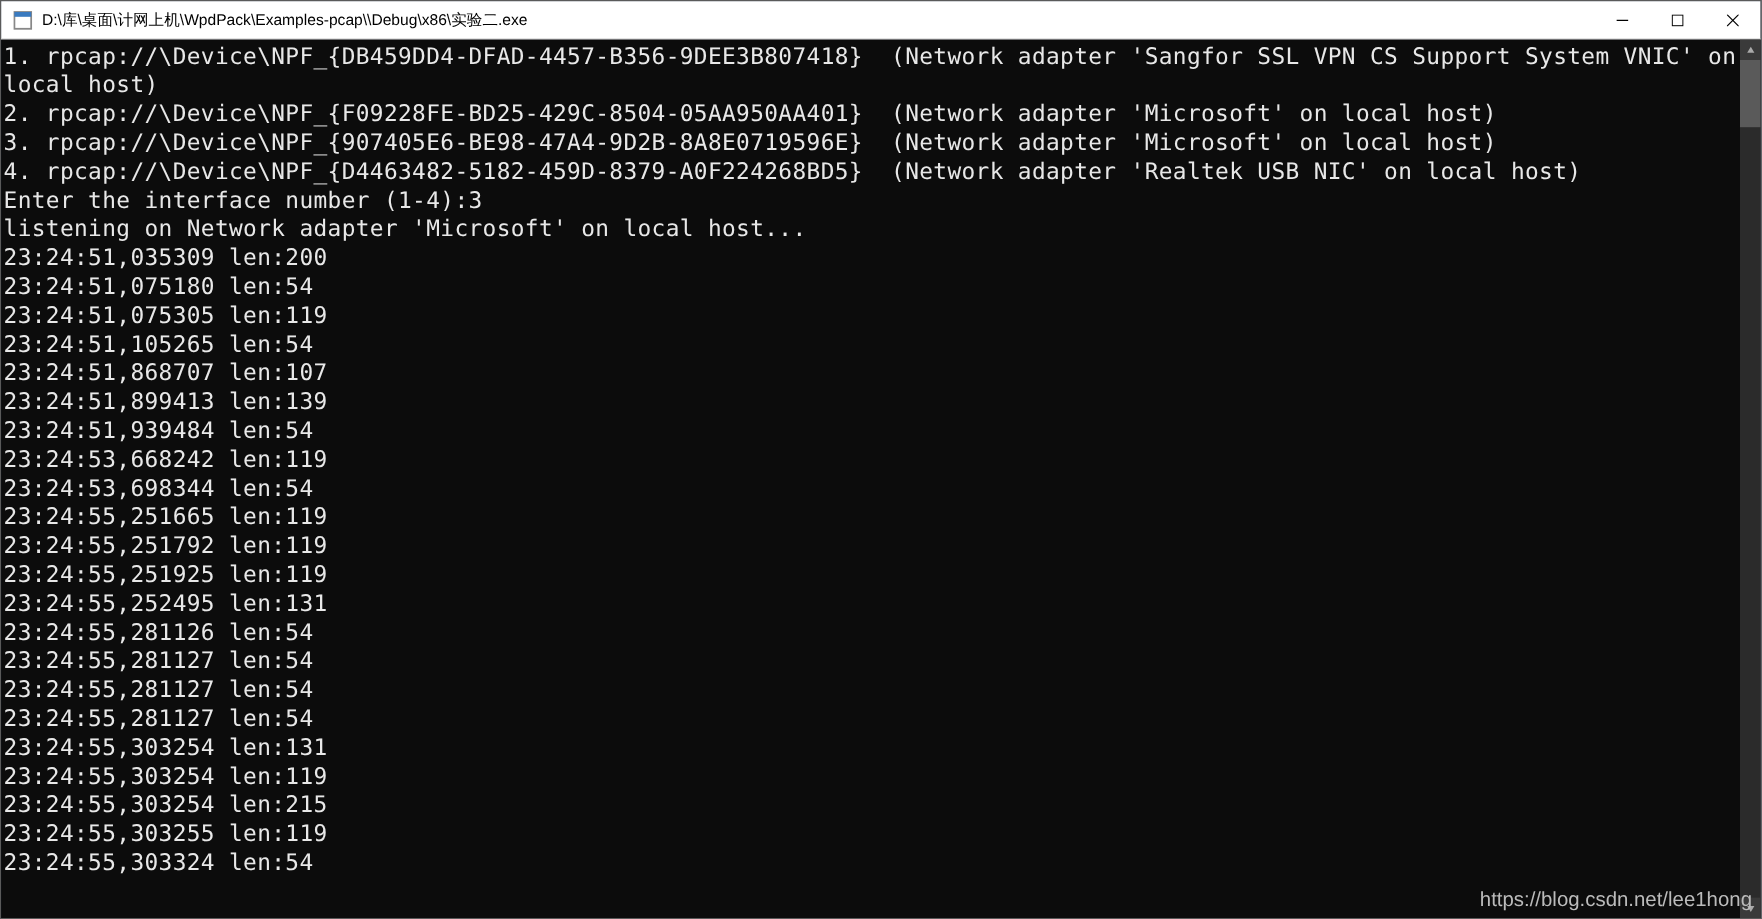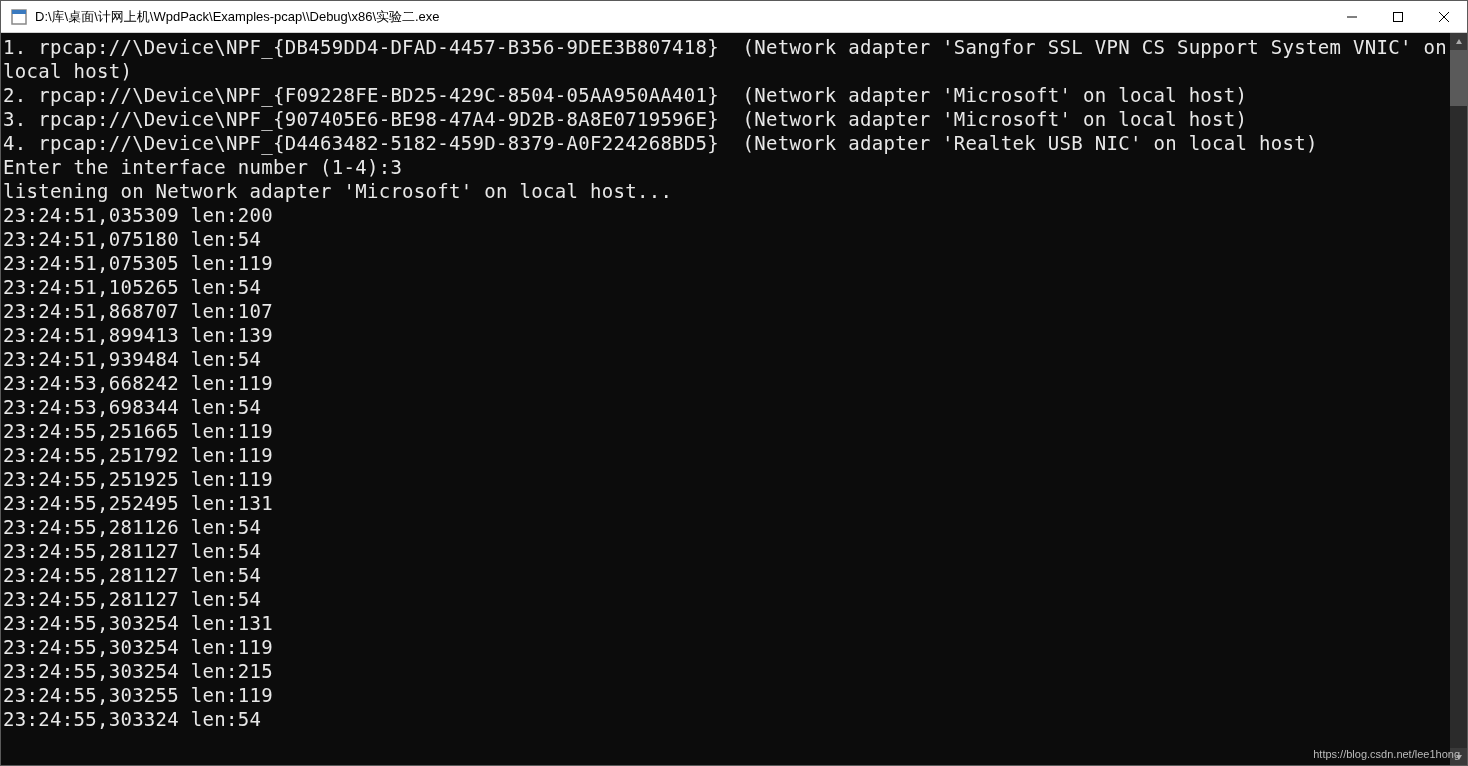--- a/index.html
+++ b/index.html
@@ -20,21 +20,21 @@
            font-family:"NSimSun","SimSun","Consolas",monospace;
            font-size:19px;line-height:24px;letter-spacing:0.3px;
            padding:2px 0 0 2px;white-space:pre-wrap;overflow:hidden}
   .console .line{white-space:pre-wrap;word-break:break-all}
   .scrollbar{width:17px;background:#2b2b2b;display:flex;flex-direction:column}
   .sb-arrow{height:17px;background:#3a3a3a;display:flex;align-items:center;
             justify-content:center;color:#999}
   .sb-arrow svg{width:8px;height:8px}
   .sb-track{flex:1;position:relative}
   .sb-thumb{position:absolute;left:0;right:0;top:0;height:56px;background:#5a5a5a}
-  .watermark{position:fixed;right:8px;bottom:6px;font-size:11px;color:#bbb;
+  .watermark{position:fixed;right:8px;bottom:6px;font-size:17px;color:#bbb;
              font-family:Arial,sans-serif;pointer-events:none}
 </style>
 </head>
 <body>
 
 <div class="window">
 
   <div class="titlebar">
     <span class="app-icon">
       <svg viewBox="0 0 16 16">

